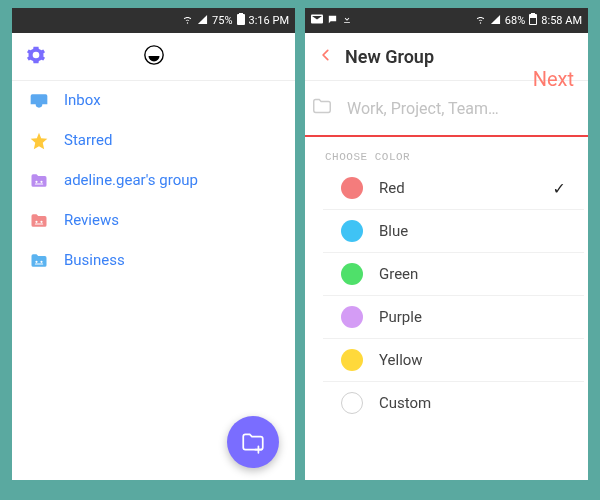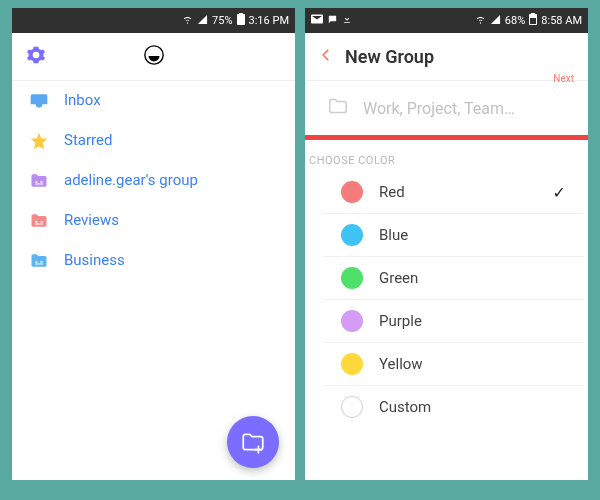--- a/index.html
+++ b/index.html
@@ -48,21 +48,21 @@
   }
   .toolbar .title {
     font-size: 18px;
     font-weight: 600;
     color: #333;
     margin-left: 12px;
   }
   .toolbar .right {
     margin-left: auto;
     color: #ff7b6e;
-    font-size: 10px;
+    font-size: 20px;
     margin-top: 44px;
   }
   .list { flex:1; overflow:hidden; }
   .row {
     display: flex;
     align-items: flex-start;
     padding: 10px 16px;
     gap: 14px;
     font-size: 15px;
     color: #3b82f6;
@@ -86,22 +86,22 @@
     margin-right:4px;
   }
   .colorrow:last-child { border-bottom:none;}
   .swatch {
     width:22px; height:22px; border-radius:50%;
   }
   .swatch.outline { border:1.5px solid #d0d0d0; background:#fff;}
   .check { margin-left:auto; font-size:16px; color:#222;}
   .inputrow {
     display:flex; align-items:center; gap:14px;
-    padding: 14px 22px;
-    border-bottom: 5px solid #ef4444;
+    padding: 14px 6px;
+    border-bottom: 2px solid #ef4444;
     color:#c2c2c2;
   }
   .fab {
     position:absolute;
     right: 16px;
     bottom: 12px;
     width: 52px; height:52px;
     border-radius: 50%;
     background: #7a6dff;
     box-shadow: 0 3px 8px rgba(0,0,0,0.25);
@@ -263,21 +263,21 @@
 
   <div class="inputrow">
     <span>
       <svg width="22" height="22" viewBox="0 0 24 24">
           <path fill="none" stroke="#cccccc" stroke-width="1.6" d="M3 7a2 2 0 012-2h4l2 2h8a2 2 0 012 2v8a2 2 0 01-2 2H5a2 2 0 01-2-2V7z"></path>
         </svg>
     </span>
     <span style="color:#c2c2c2;">Work, Project, Team…</span>
   </div>
 
-  <div class="section-label" style="padding-left:4px;">CHOOSE COLOR</div>
+  <div class="section-label" style="padding-left:20px;font-family:Liberation Mono, monospace;">CHOOSE COLOR</div>
 
   <div>
     <div class="colorrow">
       <span class="swatch" style="background:#f47c7c"></span>
       <span>Red</span>
       <span class="check">✓</span>
     </div>
     <div class="colorrow">
       <span class="swatch" style="background:#3fc3f5"></span>
       <span>Blue</span>

